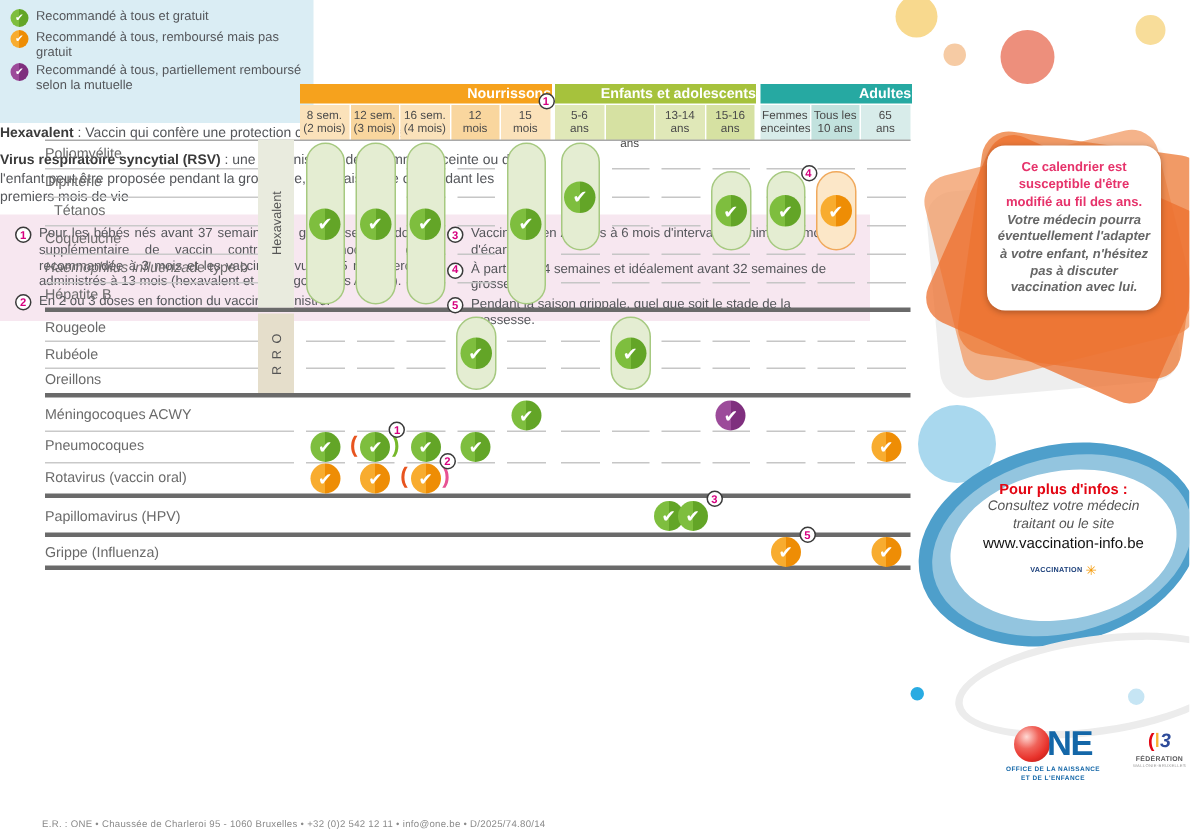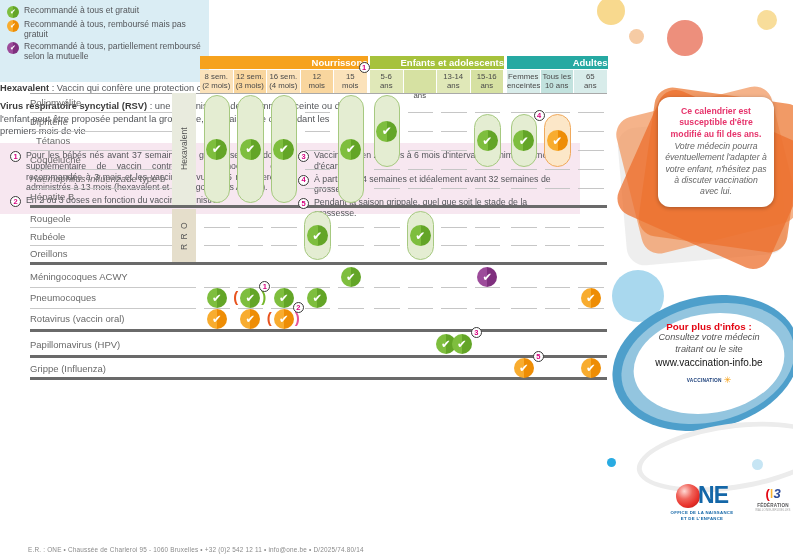--- a/index.html
+++ b/index.html
@@ -73,21 +73,21 @@
   #c3{left:667px;top:20px;width:36px;height:36px;background:#ED8F7C;}
   #c4{left:757px;top:10px;width:20px;height:20px;background:#F8DD9A;}
   .osq{position:absolute;border-radius:18px;}
   #osh{left:622px;top:122px;width:160px;height:138px;background:#E2E2E2;opacity:.6;transform:rotate(-5deg);}
   #osq1{left:627px;top:100px;width:160px;height:140px;background:#F29A63;opacity:.75;transform:rotate(-14deg);}
   #osq2{left:646px;top:95px;width:150px;height:150px;background:#EE8140;opacity:.8;transform:rotate(8deg);}
   #osq3{left:632px;top:112px;width:165px;height:135px;background:#EC6F2D;opacity:.75;transform:rotate(24deg);}
   #notice-box{left:658px;top:97px;width:116px;background:#fff;border-radius:12px;box-sizing:border-box;
               padding:9px 7px;text-align:center;box-shadow:0 1px 4px rgba(0,0,0,.3);}
   .notice-bold{color:#E6336B;font-weight:bold;font-size:8.7px;line-height:1.3;display:block;}
-  .notice-italic{color:#666;font-style:italic;font-size:8.7px;line-height:1.3;display:block;margin-top:1px;}
+  .notice-italic{color:#666;font-style:italic;font-size:8.7px;line-height:1.3;display:block;margin-top:1px;font-weight:bold;}
 
   #bigblue{left:612px;top:270px;width:52px;height:52px;background:#A9D8EE;}
   .bub{position:absolute;border-radius:50%;}
   #bub1{left:611px;top:297px;width:190px;height:132px;background:#4E9FCB;transform:rotate(-14deg);}
   #bub2{left:620px;top:305px;width:176px;height:117px;background:#93C5DF;transform:rotate(-14deg);}
   #bub3{left:633px;top:314px;width:152px;height:99px;background:#fff;transform:rotate(-10deg);}
   #swirl{left:636px;top:424px;width:180px;height:56px;border:5px solid #ECECEC;border-radius:50%;
          transform:rotate(-8deg);background:transparent;}
   #bubble-content{left:634px;top:321px;width:150px;text-align:center;}
   .bub-title{display:block;color:#E30613;font-weight:bold;font-size:9.8px;}

